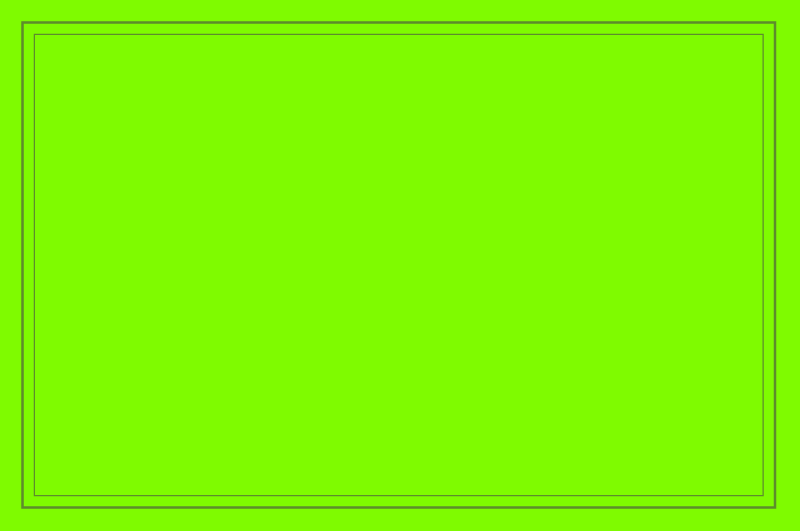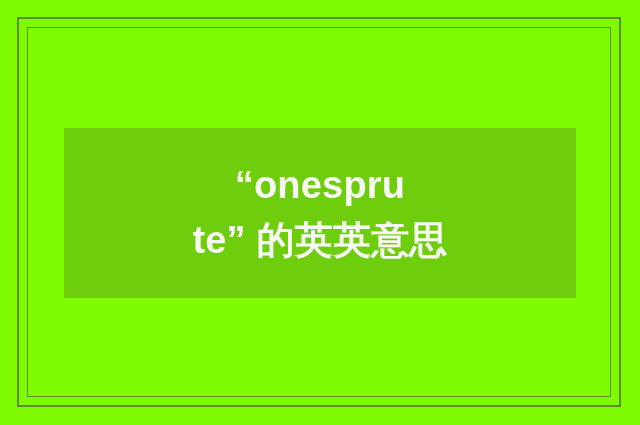--- a/index.html
+++ b/index.html
@@ -73,20 +73,14 @@
   }
 </style>
 </head>
 <body>
 
 <div class="canvas">
 
   <div class="frame-outer"></div>
   <div class="frame-inner"></div>
 
-  <div class="content-panel">
-    <div class="title-block">
-      <span class="title-line">“onespru</span>
-      <span class="title-line">te” 的英英意思</span>
-    </div>
-  </div>
 
 </div>
 
 </body></html>

